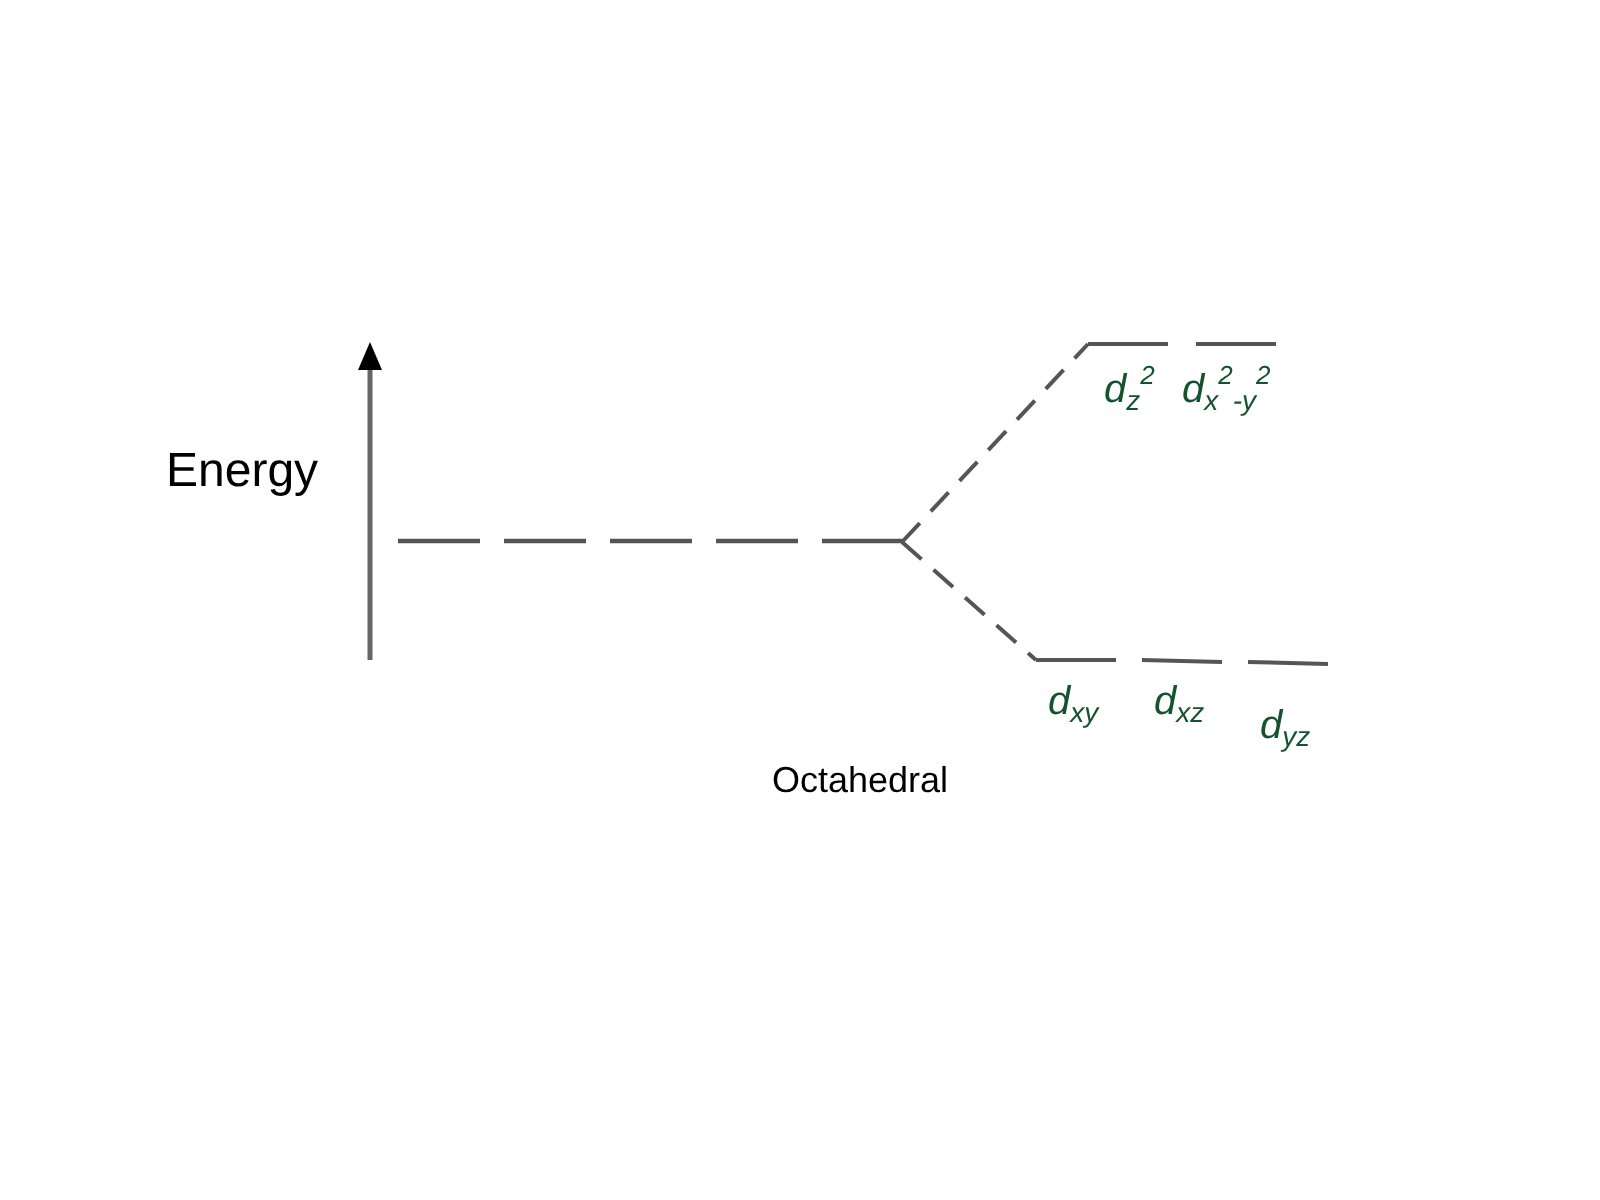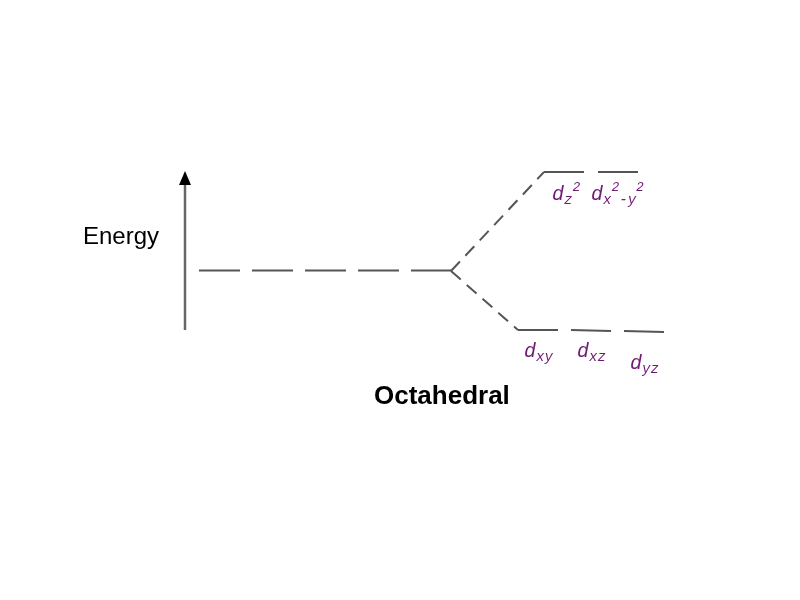--- a/index.html
+++ b/index.html
@@ -1,21 +1,21 @@
 <!DOCTYPE html>
 <html><head>
 <meta charset="utf-8">
 <style>
   html, body { margin:0; padding:0; background:#ffffff; }
   body { width:800px; height:600px; position:relative; overflow:hidden; font-family:"Liberation Sans", sans-serif; }
   svg { position:absolute; left:0; top:0; }
   .lbl { position:absolute; color:#000; font-family:"Liberation Sans", sans-serif; white-space:nowrap; }
   .axis-label { left:83px; top:222px; font-size:24px; }
-  .caption { left:374px; top:380px; font-size:26px;font-weight:bold; }
-  .orb { font-style:italic; font-size:20px; color:#701a75;font-family:Liberation Mono, monospace; }
+  .caption { left:386px; top:380px; font-size:18px; }
+  .orb { font-style:italic; font-size:20px; color:#14532d; }
   .orb sub { font-size:14px; vertical-align:-4px; }
   .orb sup { font-size:13px; vertical-align:9px; }
   .orb .sub2 { font-size:14px; position:relative; top:4px; }
 </style>
 </head>
 <body>
 
 <svg width="800" height="600">
   <defs>
     <marker id="arrowhead" markerWidth="10" markerHeight="12" refX="5" refY="11" orient="auto" markerUnits="userSpaceOnUse">

